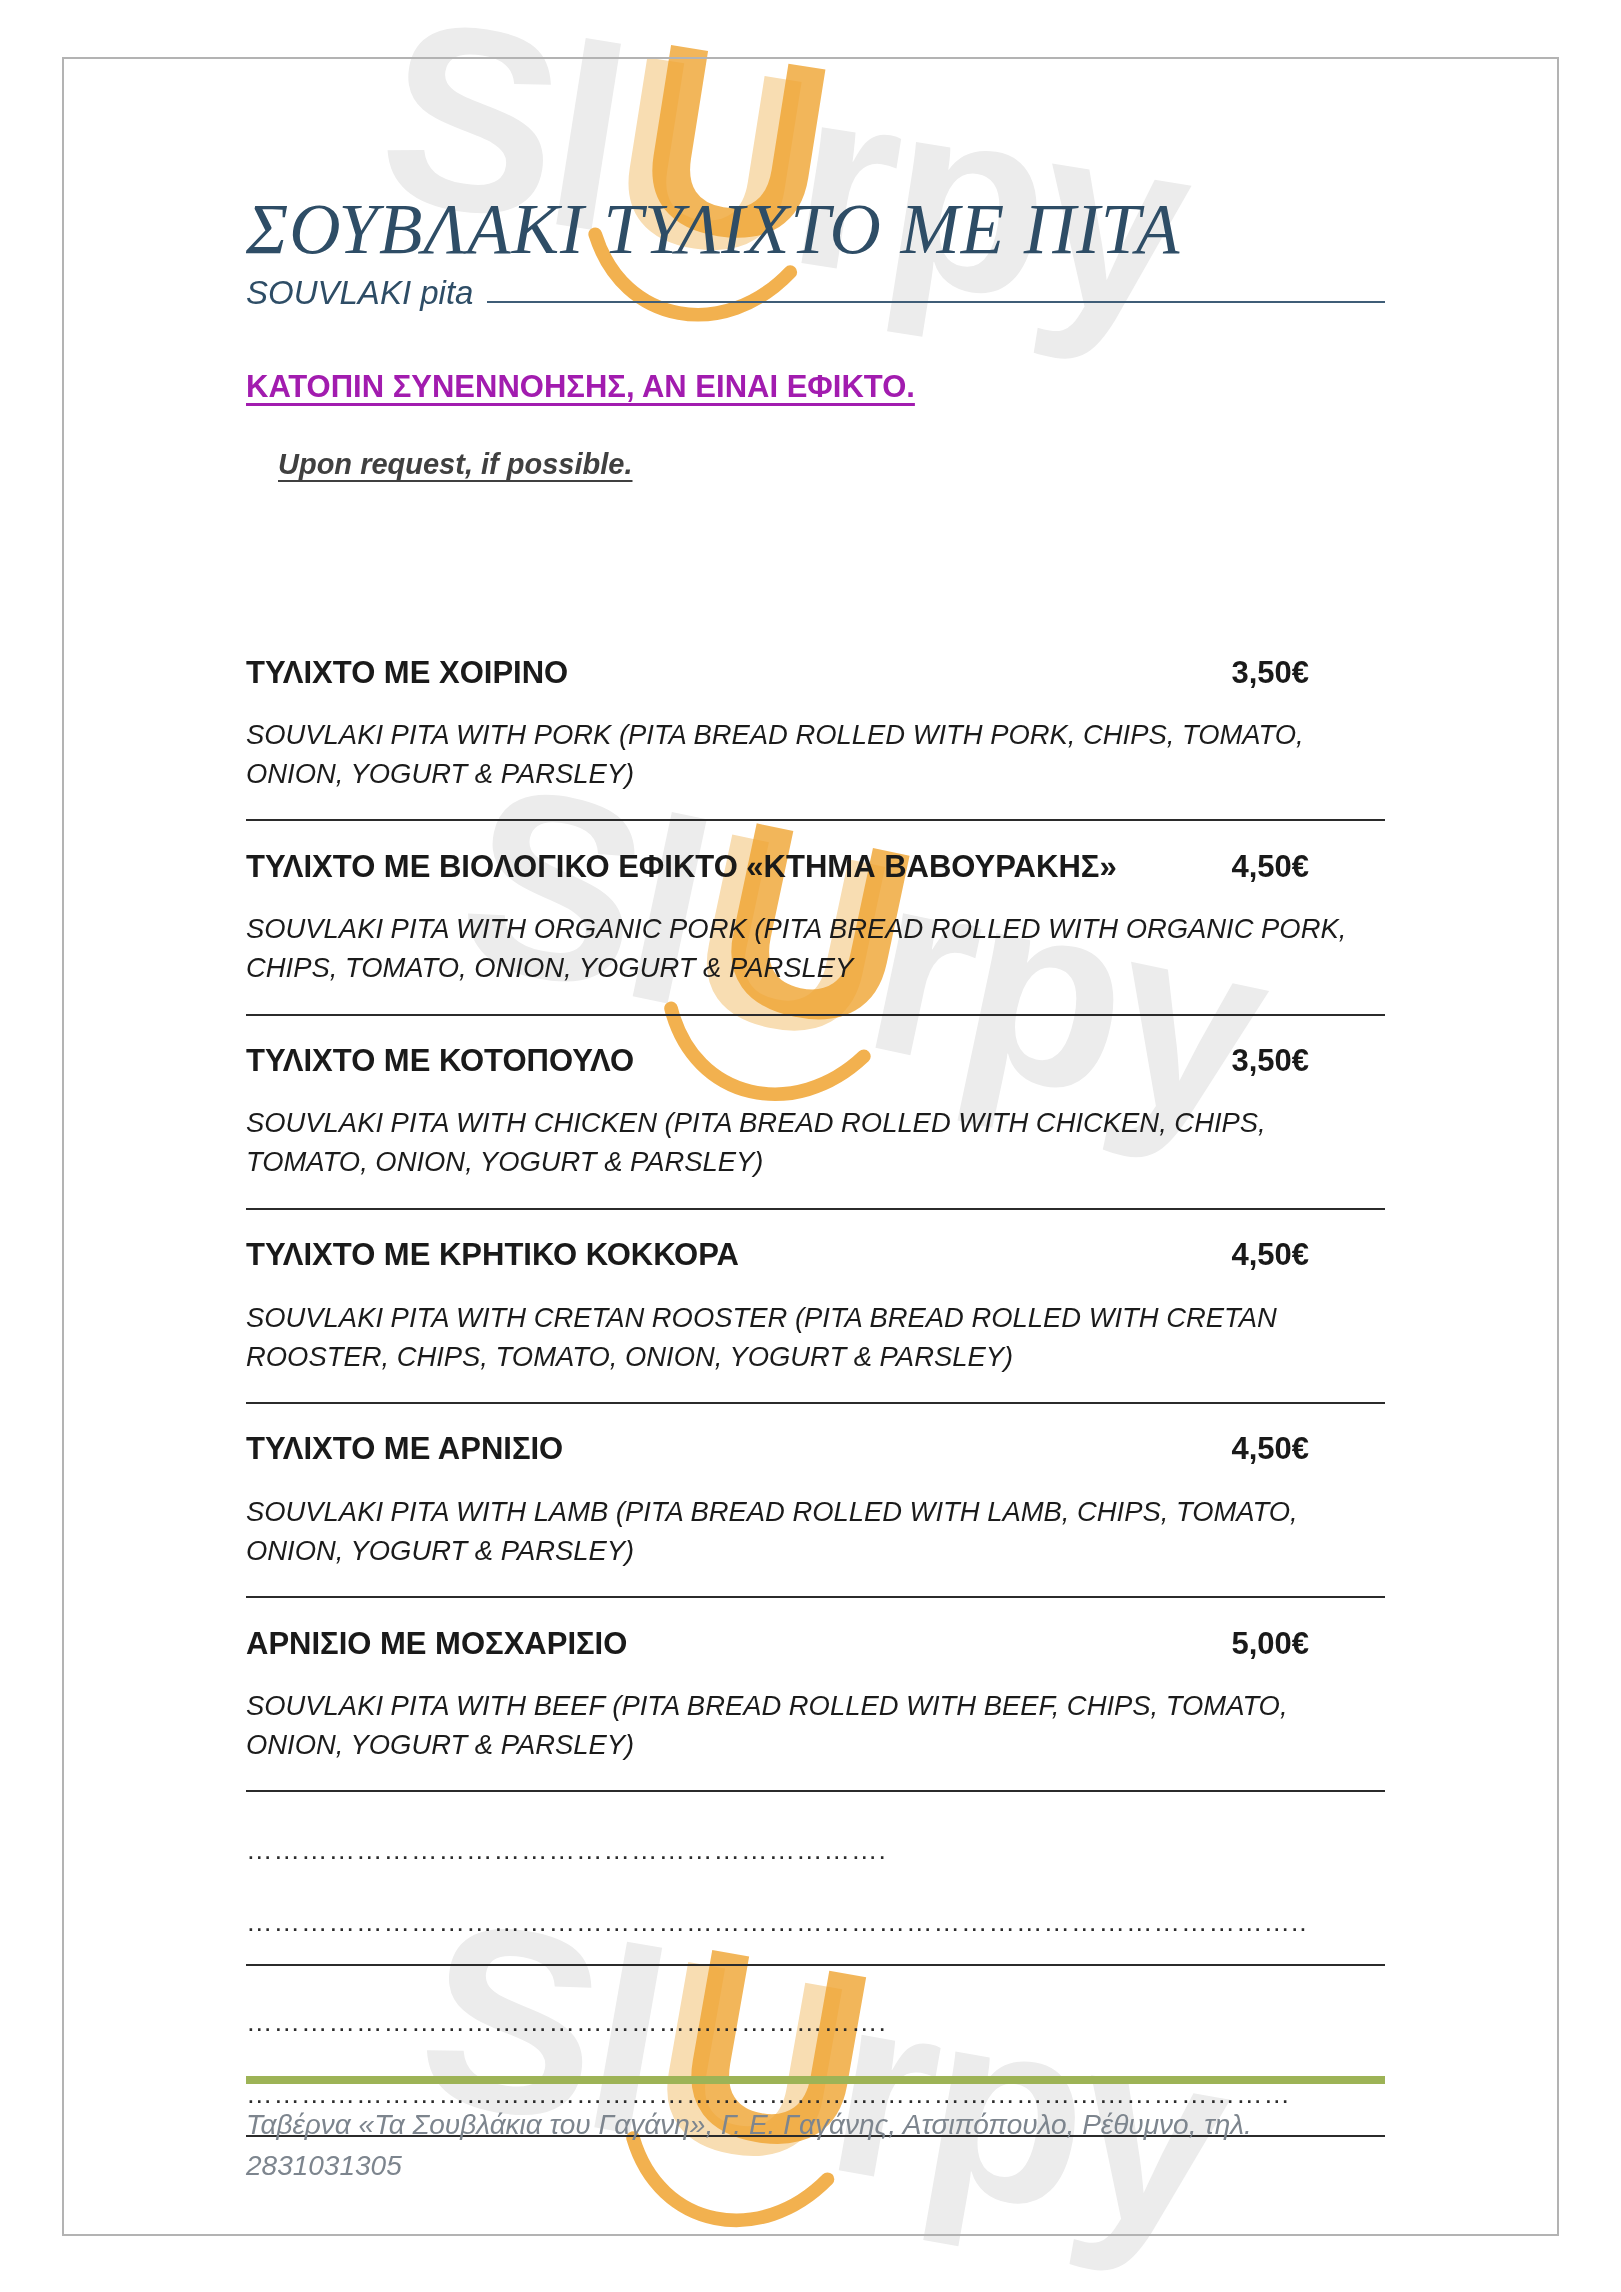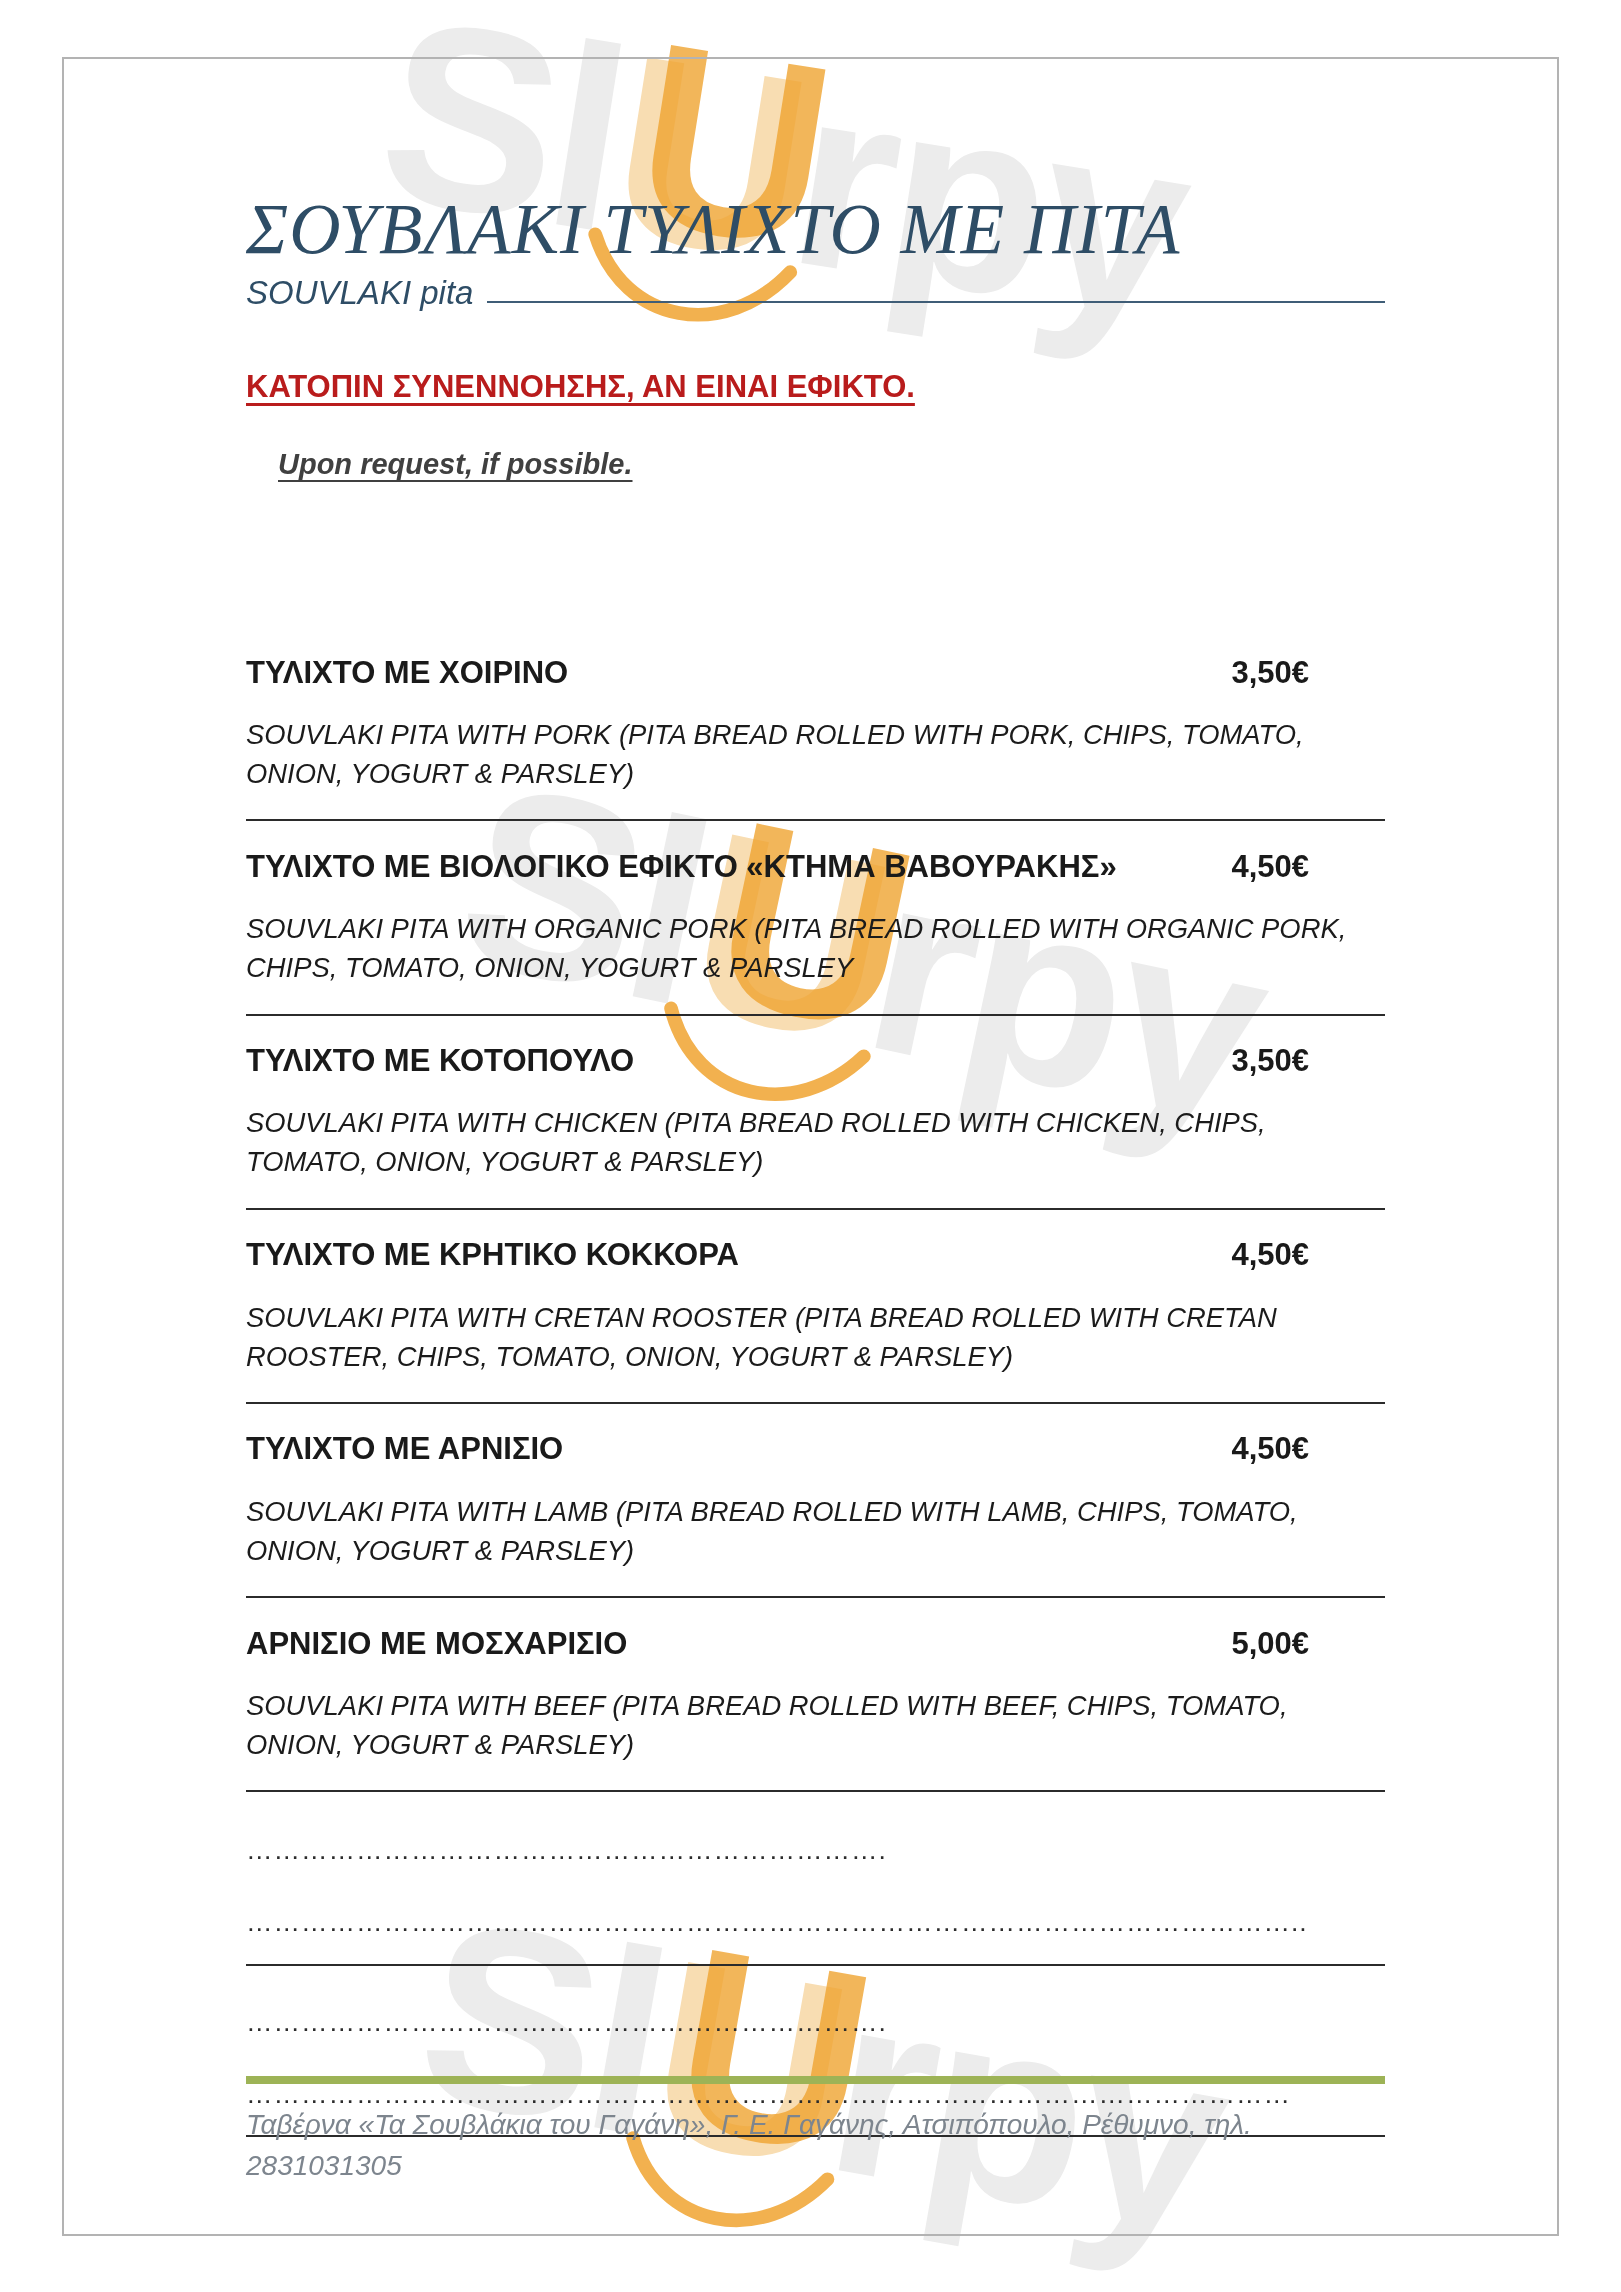--- a/index.html
+++ b/index.html
@@ -80,21 +80,21 @@
   .subtitle-rule {
     flex:1;
     border-bottom:2px solid #3f5d77;
     margin:0 0 8.8px 13.7px;
   }
 
   .notice-gr {
     margin-top:57px;
     font-size:31px;
     font-weight:bold;
-    color:#b91c1c;
+    color:#a21caf;
     text-decoration:underline;
     text-underline-offset:5.9px;
   }
   .notice-en {
     margin-top:43px;
     font-size:29px;
     font-weight:bold;
     font-style:italic;
     color:#404040;
     text-decoration:underline;

